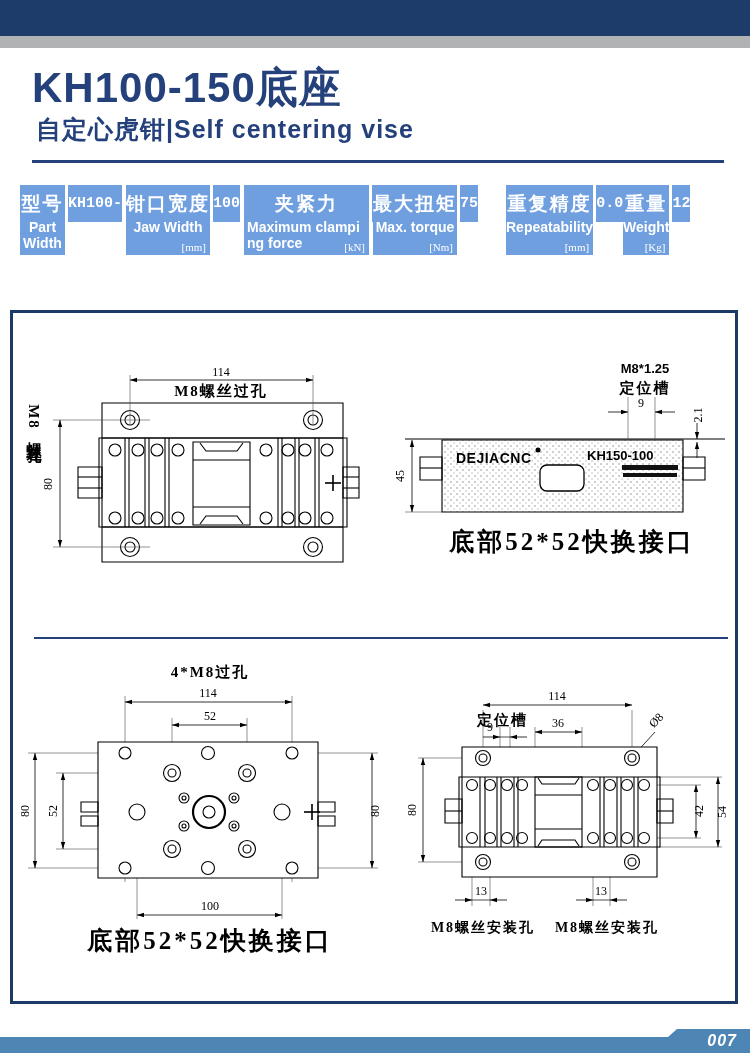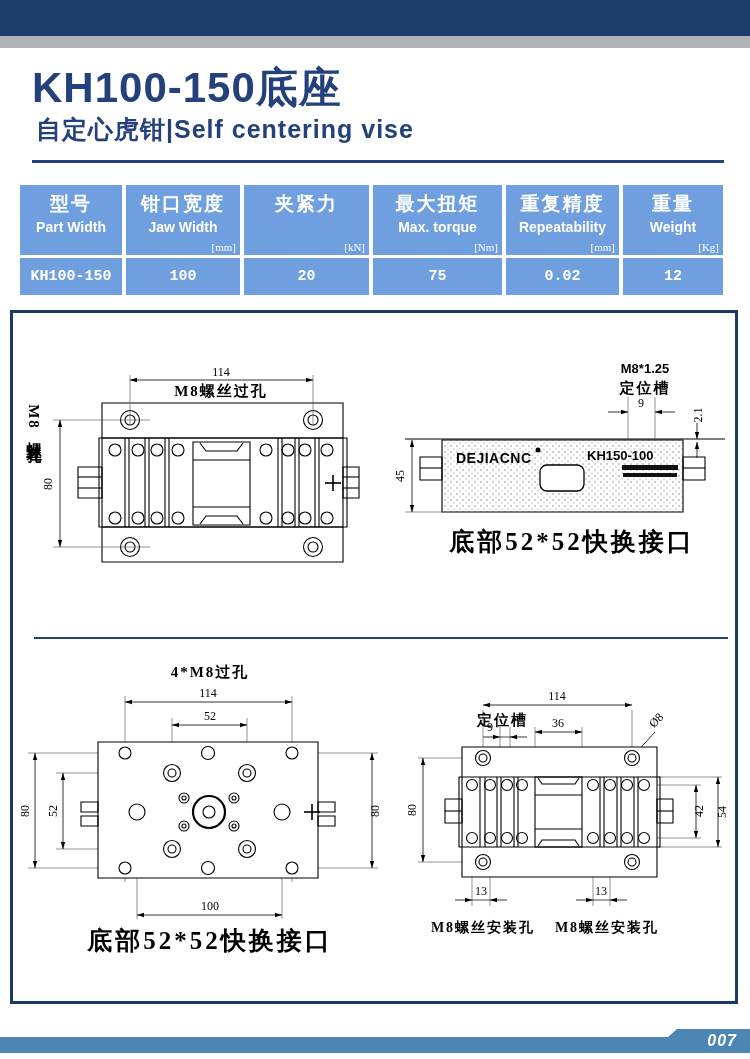--- a/index.html
+++ b/index.html
@@ -8,21 +8,21 @@
   .topbar{position:absolute;left:0;top:0;width:750px;height:36px;background:#1e3c6a;}
   .graybar{position:absolute;left:0;top:36px;width:750px;height:12px;background:#b0b2b4;}
   .title{position:absolute;left:32px;top:60px;font-size:42px;font-weight:bold;
          color:#24417b;letter-spacing:1px;white-space:nowrap;}
   .subtitle{position:absolute;left:36px;top:113px;font-size:25px;font-weight:bold;
             color:#24417b;letter-spacing:1px;white-space:nowrap;}
   .rule{position:absolute;left:32px;top:160px;width:692px;height:3px;background:#24417b;}
 
   
   .spec{position:absolute;left:20px;top:185px;display:flex;gap:4px;}
-  .col{display:flex;flex-direction:column;gap:3px;}
+  .col{display:flex;flex-direction:row;gap:3px;}
   .hcell{position:relative;background:#6f9fdf;color:#fff;height:70px;text-align:center;}
   .dcell{background:#6f9fdf;color:#fff;height:37px;line-height:37px;text-align:center;
          font-size:15px;font-weight:bold;font-family:Liberation Mono, monospace;}
   .cn{font-family:"Liberation Serif",serif;font-weight:600;font-size:19px;
       letter-spacing:2px;margin-top:6px;}
   .en{font-size:14px;font-weight:bold;line-height:1.15;margin-top:2px;}
   .en.wrap{text-align:left;padding:0 3px;word-break:break-all;}
   .unit{position:absolute;right:4px;bottom:2px;font-size:11px;
         font-family:"Liberation Serif",serif;}
 
@@ -81,20 +81,21 @@
       <div class="hcell">
         <div class="cn">钳口宽度</div>
         <div class="en">Jaw Width</div>
         <span class="unit">[mm]</span>
       </div>
       <div class="dcell">100</div>
     </div>
     <div class="col" style="width:125px">
       <div class="hcell">
         <div class="cn">夹紧力</div>
+        <div class="en wrap" style="width:119px">Maximum clamping force</div>
         <span class="unit">[kN]</span>
       </div>
       <div class="dcell">20</div>
     </div>
     <div class="col" style="width:129px">
       <div class="hcell">
         <div class="cn">最大扭矩</div>
         <div class="en">Max. torque</div>
         <span class="unit">[Nm]</span>
       </div>

